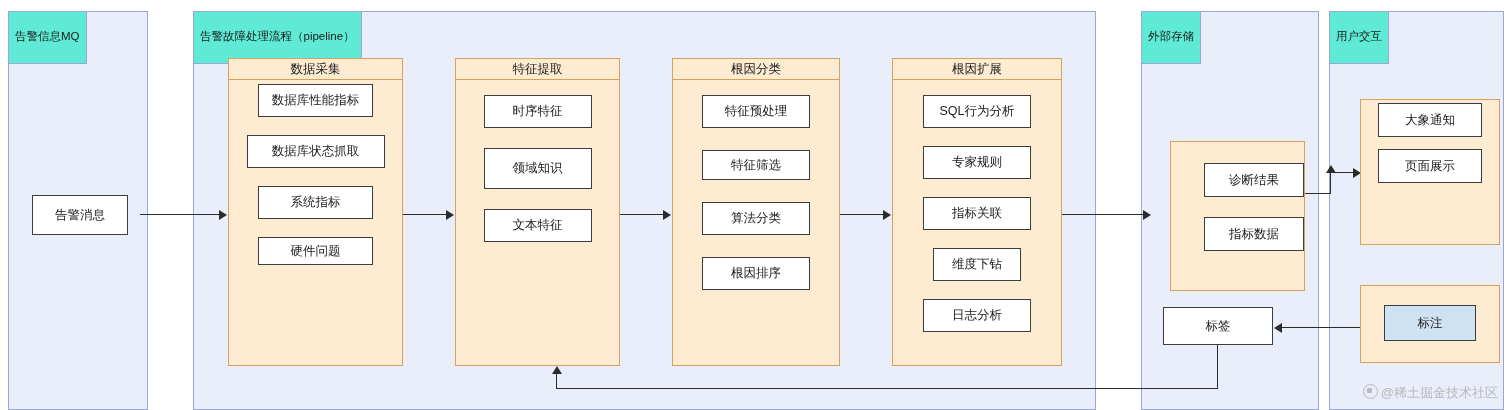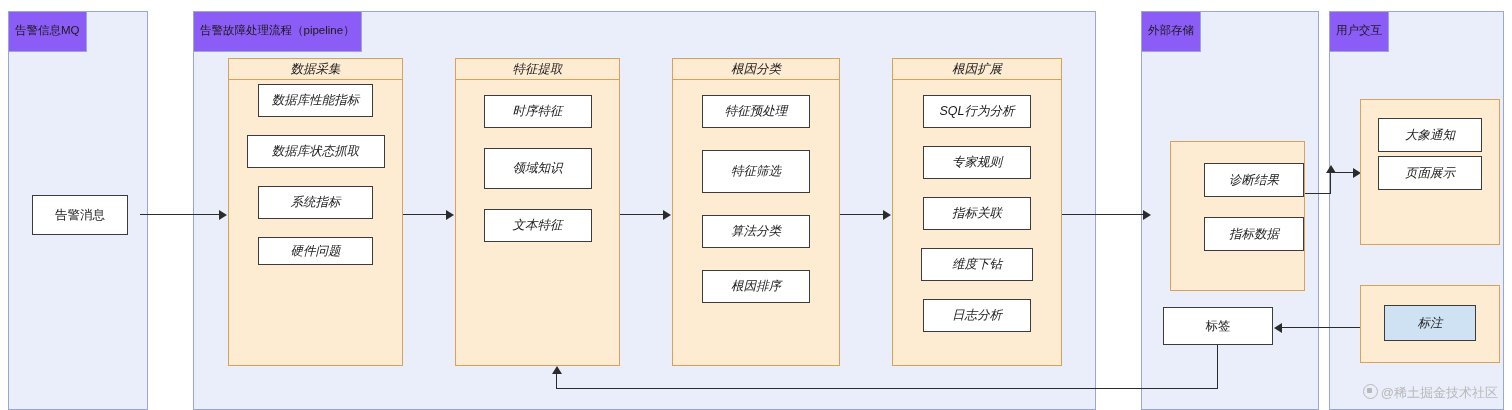--- a/index.html
+++ b/index.html
@@ -14,34 +14,33 @@
   .abs{position:absolute;box-sizing:border-box;}
 
   
   .group{
     background:#eaeefb;
     border:1px solid #9aa7d6;
   }
   .group-label{
     position:absolute;
     top:-1px;left:-1px;
-    background:#8b5cf6;
+    background:#5eead4;
     border:1px solid #9aa7d6;
     font-size:11.5px;
     line-height:17px;
     height:19px;
-    padding:10px 6px;
+    padding:16px 6px;
     white-space:nowrap;
   }
 
   
   .stage{
     background:#fdebd2;
     border:1px solid #d9a15a;
-    font-style:italic;
   }
   .stage-title{
     position:absolute;
     left:-1px;top:-1px;
     width:calc(100% + 2px);
     height:22px;
     line-height:21px;
     text-align:center;
     font-size:12.5px;
     background:#fdebd2;
@@ -163,36 +162,36 @@
   </div>
 </div>
 
 <div class="abs ln hline" style="left:620px;top:214px;width:44px;"></div>
 <div class="abs ahead ahead-r" style="left:663px;top:210px;"></div>
 
 <div class="abs stage" style="left:672px;top:58px;width:168px;height:308px;">
   <div class="stage-title">根因分类</div>
   <div class="stage-body" style="padding-top:14px;gap:22px;">
     <div class="node" style="width:108px;height:33px;">特征预处理</div>
-    <div class="node" style="width:108px;height:43px;">特征筛选</div>
+    <div class="node" style="width:108px;height:30px;">特征筛选</div>
     <div class="node" style="width:108px;height:33px;">算法分类</div>
     <div class="node" style="width:108px;height:33px;">根因排序</div>
   </div>
 </div>
 
 <div class="abs ln hline" style="left:840px;top:214px;width:44px;"></div>
 <div class="abs ahead ahead-r" style="left:883px;top:210px;"></div>
 
 <div class="abs stage" style="left:892px;top:58px;width:170px;height:308px;">
   <div class="stage-title">根因扩展</div>
   <div class="stage-body" style="padding-top:14px;gap:18px;">
     <div class="node" style="width:108px;height:33px;">SQL行为分析</div>
     <div class="node" style="width:108px;height:33px;">专家规则</div>
     <div class="node" style="width:108px;height:33px;">指标关联</div>
-    <div class="node" style="width:112px;height:33px;">维度下钻</div>
+    <div class="node" style="width:88px;height:33px;">维度下钻</div>
     <div class="node" style="width:108px;height:33px;">日志分析</div>
   </div>
 </div>
 
 <div class="abs ln hline" style="left:1062px;top:214px;width:82px;"></div>
 <div class="abs ahead ahead-r" style="left:1143px;top:210px;"></div>
 
 <div class="abs stage" style="left:1170px;top:141px;width:135px;height:150px;">
   <div class="stage-body" style="top:0;padding-top:21px;gap:20px;align-items:flex-end;">
     <div class="node" style="width:100px;height:34px;">诊断结果</div>
@@ -200,21 +199,21 @@
   </div>
 </div>
 
 <div class="abs ln hline" style="left:1305px;top:193px;width:26px;"></div>
 <div class="abs ln vline" style="left:1330px;top:172px;height:22px;"></div>
 <div class="abs ahead ahead-u" style="left:1326px;top:165px;"></div>
 <div class="abs ln hline" style="left:1330px;top:172px;width:28px;"></div>
 <div class="abs ahead ahead-r" style="left:1353px;top:168px;"></div>
 
 <div class="abs stage" style="left:1360px;top:99px;width:140px;height:146px;">
-  <div class="stage-body" style="top:18px;gap:4px;">
+  <div class="stage-body" style="top:3px;gap:12px;">
     <div class="node" style="width:104px;height:34px;">大象通知</div>
     <div class="node" style="width:104px;height:34px;">页面展示</div>
   </div>
 </div>
 
 <div class="abs stage" style="left:1360px;top:285px;width:140px;height:78px;">
   <div class="stage-body" style="top:0;padding-top:19px;">
     <div class="node node-blue" style="width:92px;height:36px;">标注</div>
   </div>
 </div>

